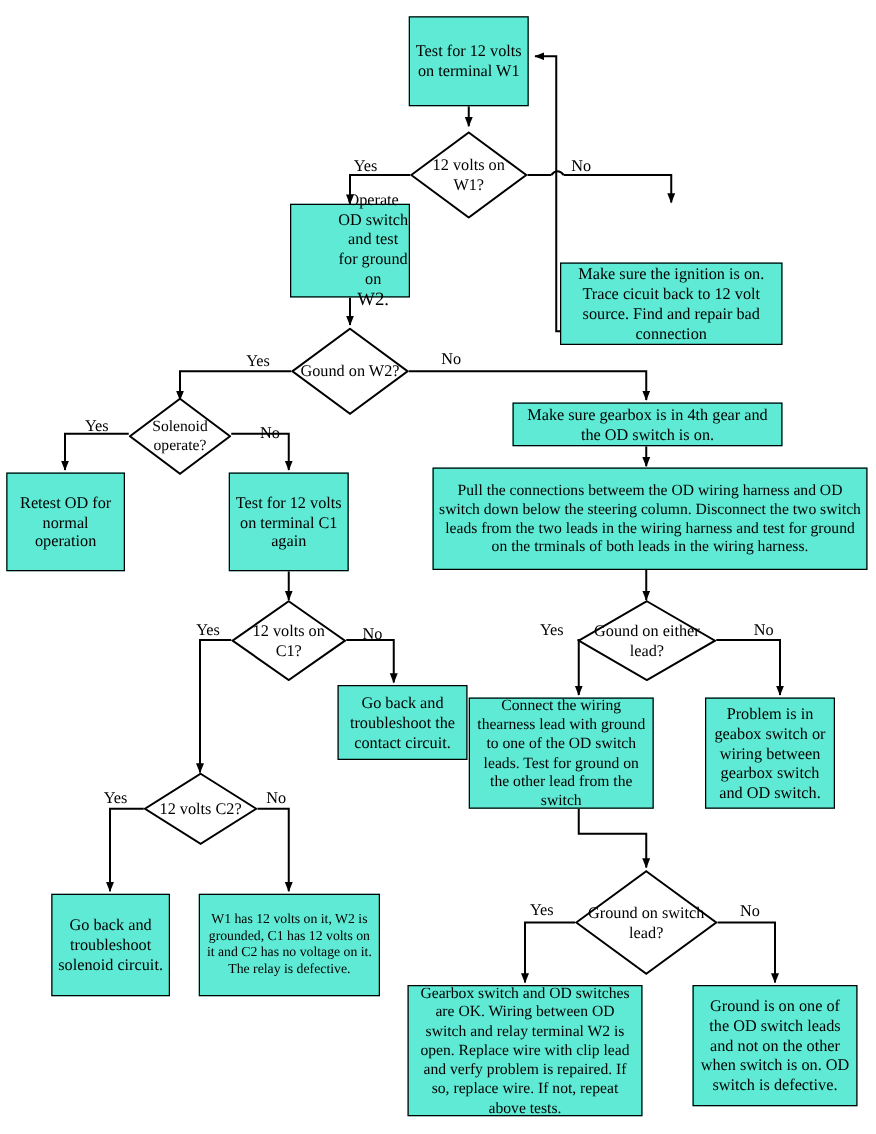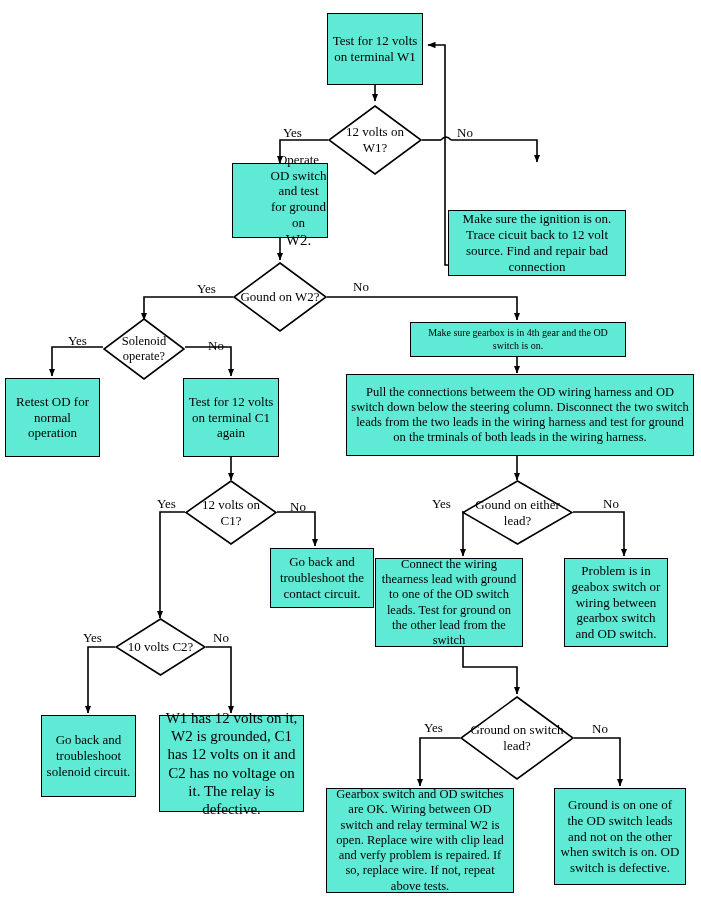--- a/index.html
+++ b/index.html
@@ -164,21 +164,21 @@
   </div>
 
   <div class="node process" style="left:5px; top:378px; width:95px; height:79px; font-size:13px;">
     <span class="txt">Retest OD for normal operation</span>
   </div>
 
   <div class="node process" style="left:183px; top:378px; width:96px; height:79px; font-size:13px;">
     <span class="txt">Test for 12 volts on terminal C1 again</span>
   </div>
 
-  <div class="node process" style="left:410px; top:322px; width:216px; height:35px; font-size:10px;">
+  <div class="node process" style="left:410px; top:322px; width:216px; height:35px; font-size:13px;">
     <span class="txt">Make sure gearbox is in 4th gear and the OD switch is on.</span>
   </div>
 
   <div class="node process" style="left:346px; top:374px; width:348px; height:82px; font-size:12.5px;">
     <span class="txt">Pull the connections betweem the OD wiring harness and OD switch down below the steering column.  Disconnect the two switch leads from the two leads in the wiring harness and test for ground on the trminals of both leads in the wiring harness.</span>
   </div>
 
   <div class="node decision" style="left:185px; top:480px; width:92px; height:65px; font-size:13px;">
     <svg class="dia" viewBox="0 0 92 65" preserveAspectRatio="none">
       <polygon points="46,1 91,32.5 46,64 1,32.5" fill="#ffffff" stroke="#000000" stroke-width="1.6"></polygon>
@@ -202,28 +202,28 @@
   </div>
 
   <div class="node process" style="left:564px; top:558px; width:104px; height:89px; font-size:13px;">
     <span class="txt">Problem is in geabox switch or wiring between gearbox switch and OD switch.</span>
   </div>
 
   <div class="node decision" style="left:115px; top:618px; width:91px; height:58px; font-size:13px;">
     <svg class="dia" viewBox="0 0 91 58" preserveAspectRatio="none">
       <polygon points="45.5,1 90,29 45.5,57 1,29" fill="#ffffff" stroke="#000000" stroke-width="1.6"></polygon>
     </svg>
-    <span class="txt">10 volts C2?</span>
+    <span class="txt">12 volts C2?</span>
   </div>
 
   <div class="node process" style="left:41px; top:715px; width:95px; height:82px; font-size:13px;">
     <span class="txt">Go back and troubleshoot solenoid circuit.</span>
   </div>
 
-  <div class="node process" style="left:159px; top:715px; width:145px; height:97px; font-size:15px;">
+  <div class="node process" style="left:159px; top:715px; width:145px; height:82px; font-size:11px;">
     <span class="txt">W1 has 12 volts on it, W2 is grounded, C1 has 12 volts on it and C2 has no voltage on it.   The relay is defective.</span>
   </div>
 
   <div class="node decision" style="left:460px; top:696px; width:114px; height:84px; font-size:13px;">
     <svg class="dia" viewBox="0 0 114 84" preserveAspectRatio="none">
       <polygon points="57,1 113,42 57,83 1,42" fill="#ffffff" stroke="#000000" stroke-width="1.6"></polygon>
     </svg>
     <span class="txt">Ground on switch lead?</span>
   </div>
 

